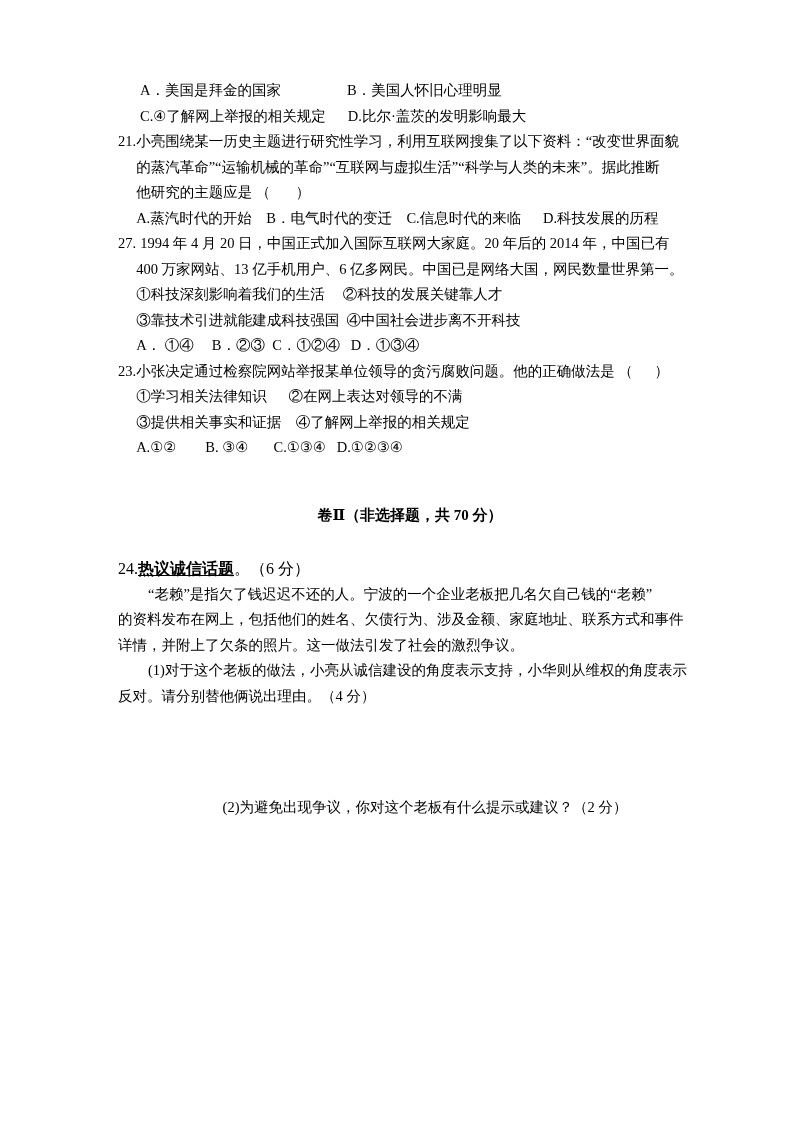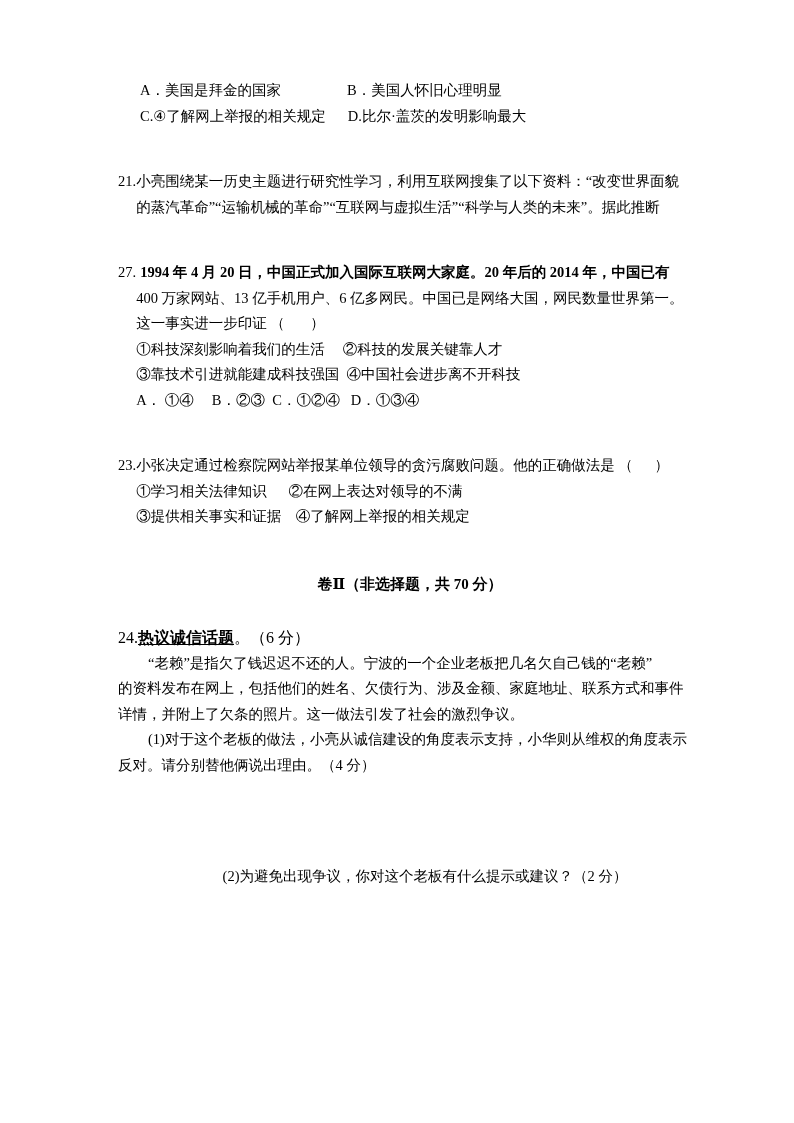--- a/index.html
+++ b/index.html
@@ -28,21 +28,20 @@
   }
   .line {
     font-size: 14.5px;
     line-height: 25.5px;
     white-space: pre-wrap;
   }
   .q {
     display: flex;
     font-size: 14.5px;
     line-height: 25.5px;
-    margin-top: 40px;
   }
   .q-num {
     flex: 0 0 auto;
     white-space: pre;
   }
   .q-body {
     flex: 1 1 auto;
   }
   .indent-1 { padding-left: 22px; }
   .center {
@@ -71,41 +70,43 @@
   <div class="blk">
     <div class="line indent-1"><span>A．美国是拜金的国家</span><span style="display:inline-block;width:66px;"></span><span>B．美国人怀旧心理明显</span></div>
     <div class="line indent-1"><span>C.④了解网上举报的相关规定</span><span style="display:inline-block;width:22px;"></span><span>D.比尔·盖茨的发明影响最大</span></div>
   </div>
 
   <div class="q">
     <div class="q-num">21.</div>
     <div class="q-body">
       <div class="line">小亮围绕某一历史主题进行研究性学习，利用互联网搜集了以下资料：“改变世界面貌</div>
       <div class="line">的蒸汽革命”“运输机械的革命”“互联网与虚拟生活”“科学与人类的未来”。据此推断</div>
+      <div class="line">他研究的主题应是 （       ）</div>
+      <div class="line">A.蒸汽时代的开始    B．电气时代的变迁    C.信息时代的来临      D.科技发展的历程</div>
     </div>
   </div>
 
   <div class="q">
     <div class="q-num">27.</div>
     <div class="q-body">
-      <div class="line" style="padding-left:4px;font-weight:bold;">1994 年 4 月 20 日，中国正式加入国际互联网大家庭。20 年后的 2014 年，中国已有</div>
+      <div class="line" style="padding-left:4px;">1994 年 4 月 20 日，中国正式加入国际互联网大家庭。20 年后的 2014 年，中国已有</div>
       <div class="line">400 万家网站、13 亿手机用户、6 亿多网民。中国已是网络大国，网民数量世界第一。</div>
-      <div class="line">这一事实进一步印证 （       ）</div>
       <div class="line">①科技深刻影响着我们的生活     ②科技的发展关键靠人才</div>
       <div class="line">③靠技术引进就能建成科技强国  ④中国社会进步离不开科技</div>
       <div class="line">A． ①④     B．②③  C．①②④   D．①③④</div>
     </div>
   </div>
 
   <div class="q">
     <div class="q-num">23.</div>
     <div class="q-body">
       <div class="line">小张决定通过检察院网站举报某单位领导的贪污腐败问题。他的正确做法是 （      ）</div>
       <div class="line">①学习相关法律知识      ②在网上表达对领导的不满</div>
       <div class="line">③提供相关事实和证据    ④了解网上举报的相关规定</div>
+      <div class="line">A.①②        B. ③④       C.①③④   D.①②③④</div>
     </div>
   </div>
 
   <div style="height:18px;"></div>
 
   <div class="center bold">卷Ⅱ（非选择题，共 70 分）</div>
 
   <div style="height:28px;"></div>
 
   <div class="blk">

